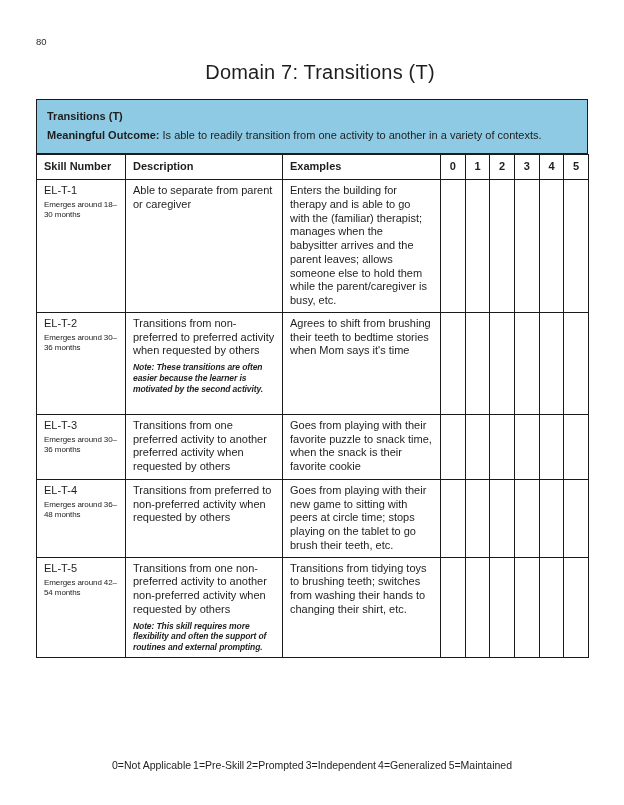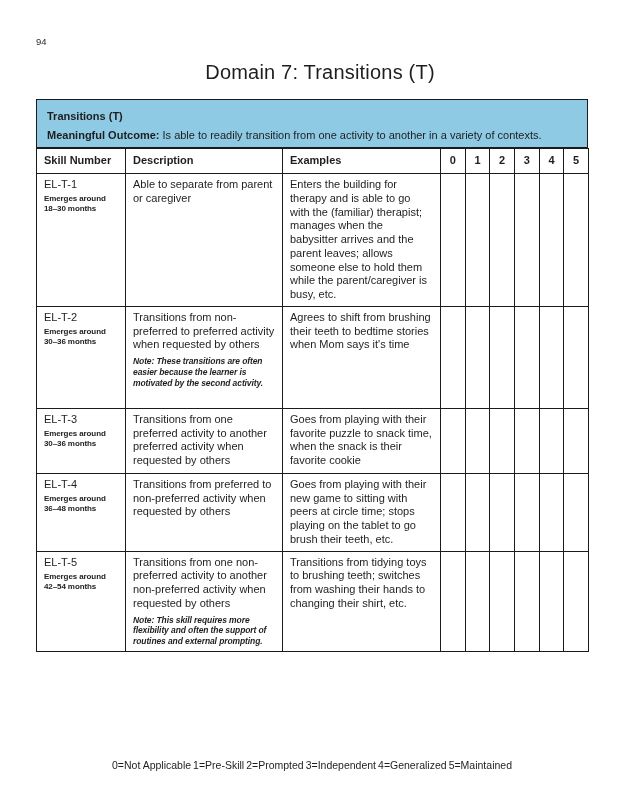--- a/index.html
+++ b/index.html
@@ -22,21 +22,21 @@
   }
   .sheet {
     position: absolute; left: 36px; top: 99px; width: 552px;
   }
   .header-box {
     border: 1.5px solid #1b1b1b;
     padding: 7px 10px 0 10px;
     font-size: 11px;
     line-height: 19px;
   }
-  .box1 { height: 49px; background: #8FCAE4; }
+  .box1 { height: 55px; background: #8FCAE4; }
   .box2 { height: 60px; background: #CFE8F5; border-top: none; }
   .box-title { font-weight: bold; }
   .outcome-label { font-weight: bold; }
   table.skills {
     width: 552px;
     border-collapse: collapse;
     table-layout: fixed;
     border: 1.5px solid #1b1b1b;
   }
   table.skills col.c-skill { width: 89px; }
@@ -54,37 +54,37 @@
   }
   table.skills th.score-h { text-align: center; padding: 5px 0; }
   tbody tr:nth-child(1) td { height: 131px; }
   tbody tr:nth-child(2) td { height: 102px; }
   tbody tr:nth-child(3) td { height: 65px; margin-left: 15px; }
   tbody tr:nth-child(4) td { height: 75px; }
   tbody tr:nth-child(5) td { height: 96px; }
   .skill-num { font-size: 11px; }
   .emerges {
     font-size: 8px; letter-spacing: -0.1px;
-    line-height: 1.3; margin-top: 4px; color: #222; font-weight: bold;
+    line-height: 1.3; margin-top: 4px; color: #222;
   }
   .cell-text { font-size: 11px; line-height: 1.25; }
   .skill-note {
     font-size: 8.5px; font-style: italic;
     line-height: 1.28; margin-top: 4px; letter-spacing: -0.1px; font-weight: bold;
   }
   .legend {
     position: absolute; top: 759px; left: 0; width: 100%;
     display: flex; justify-content: center; gap: 2px;
     font-size: 10.5px;
   }
 </style>
 </head>
 <body>
 
-<div class="page-number">94</div>
+<div class="page-number">80</div>
 
 <h1 class="doc-title">Domain 7: Transitions (T)</h1>
 
 <div class="sheet">
 
   <div class="header-box box1">
     <div class="box-title">Transitions (T)</div>
     <div>
       <span class="outcome-label">Meaningful Outcome:</span>
       <span>Is able to readily transition from one activity to another in a variety of contexts.</span>

